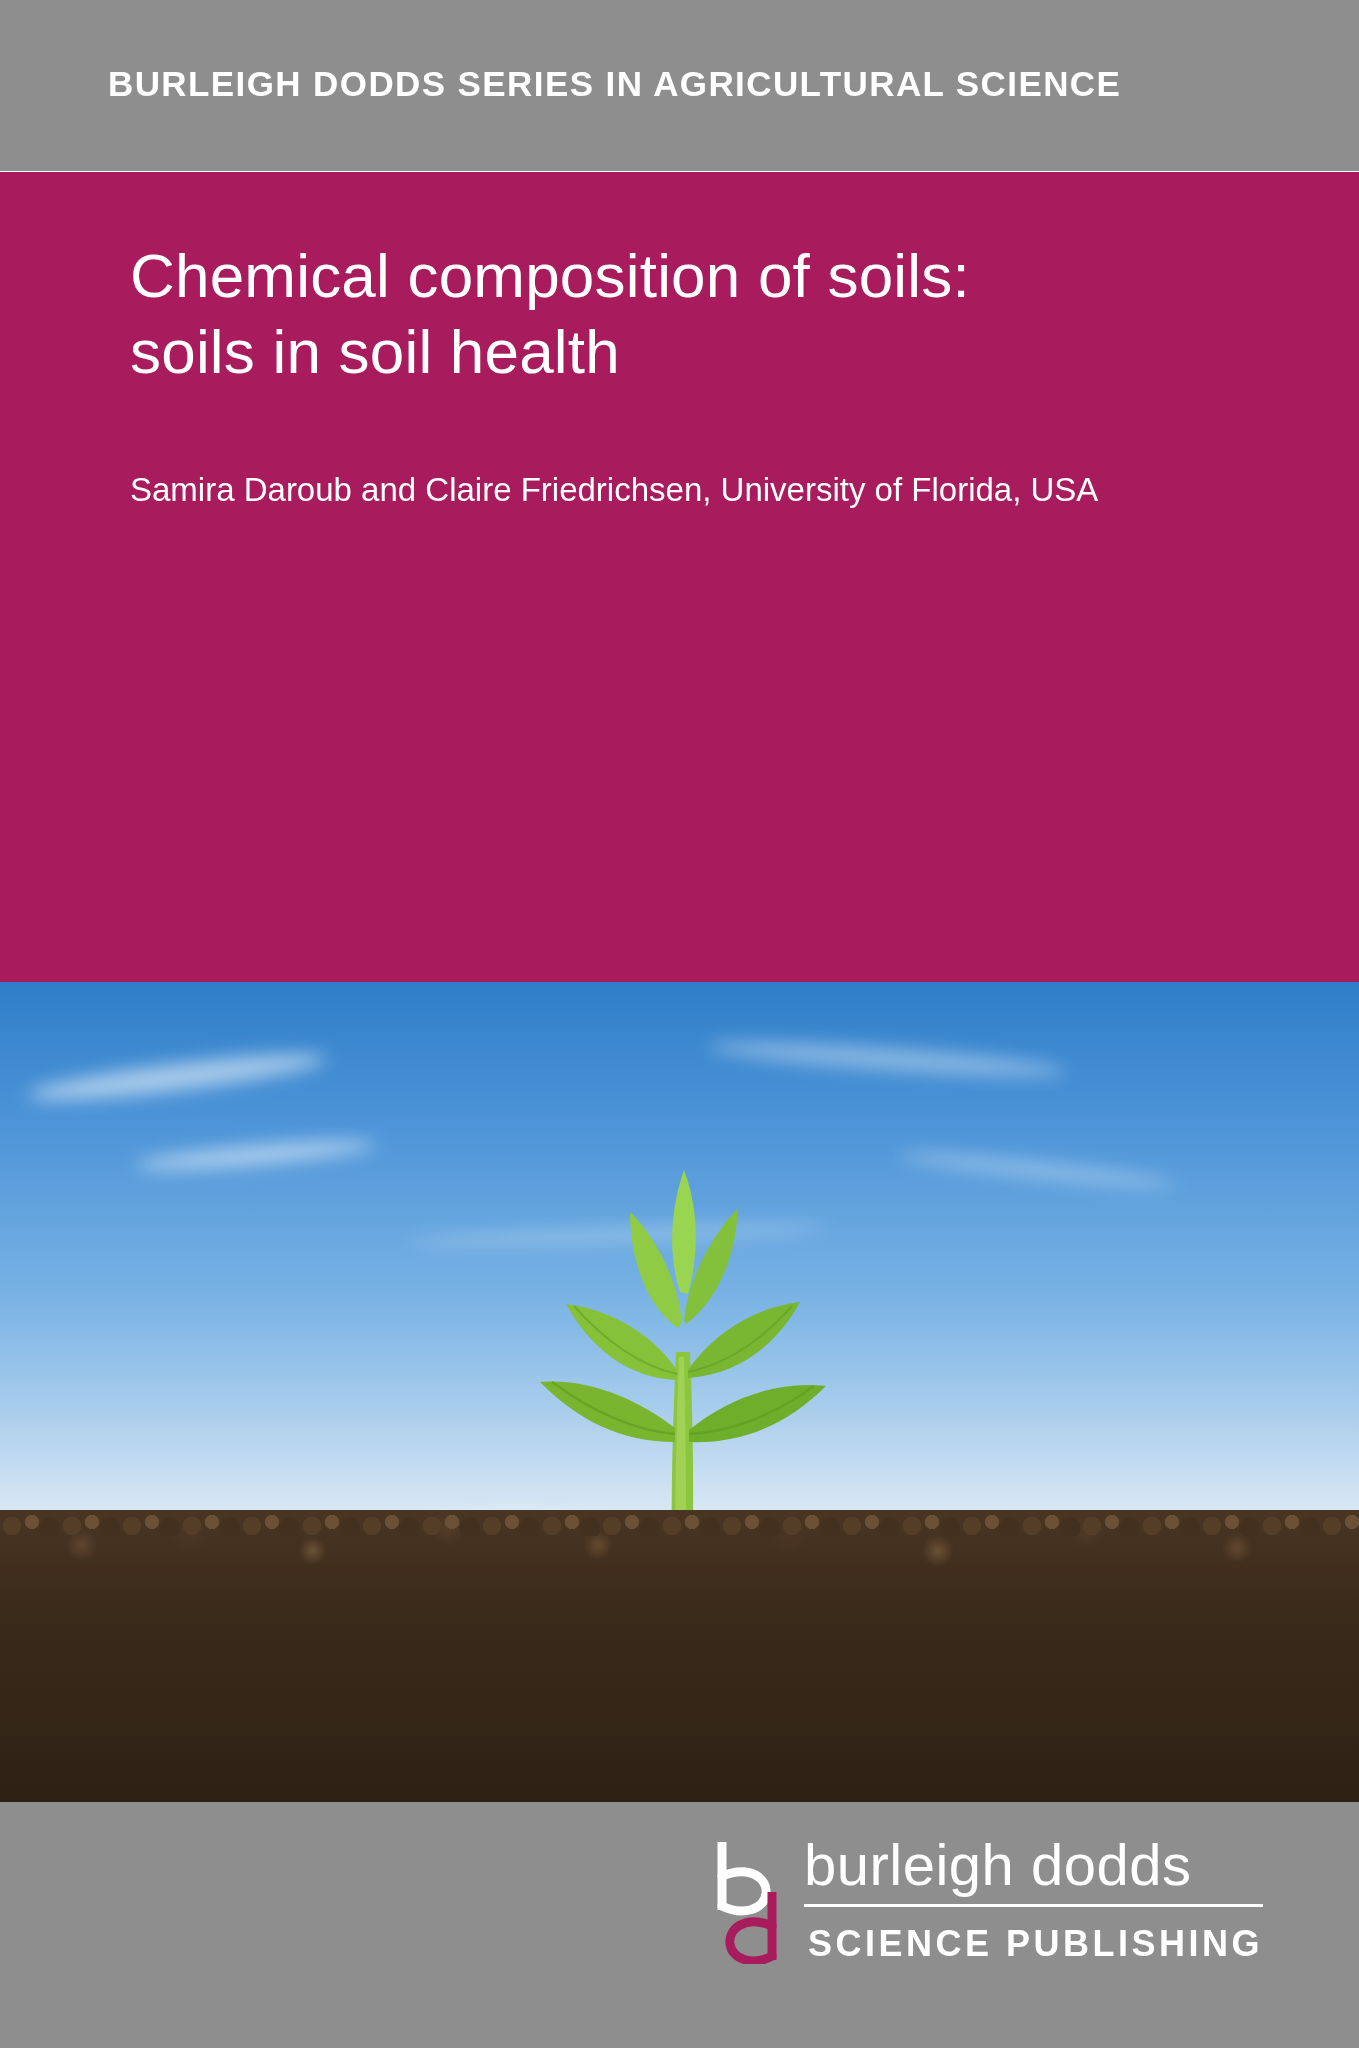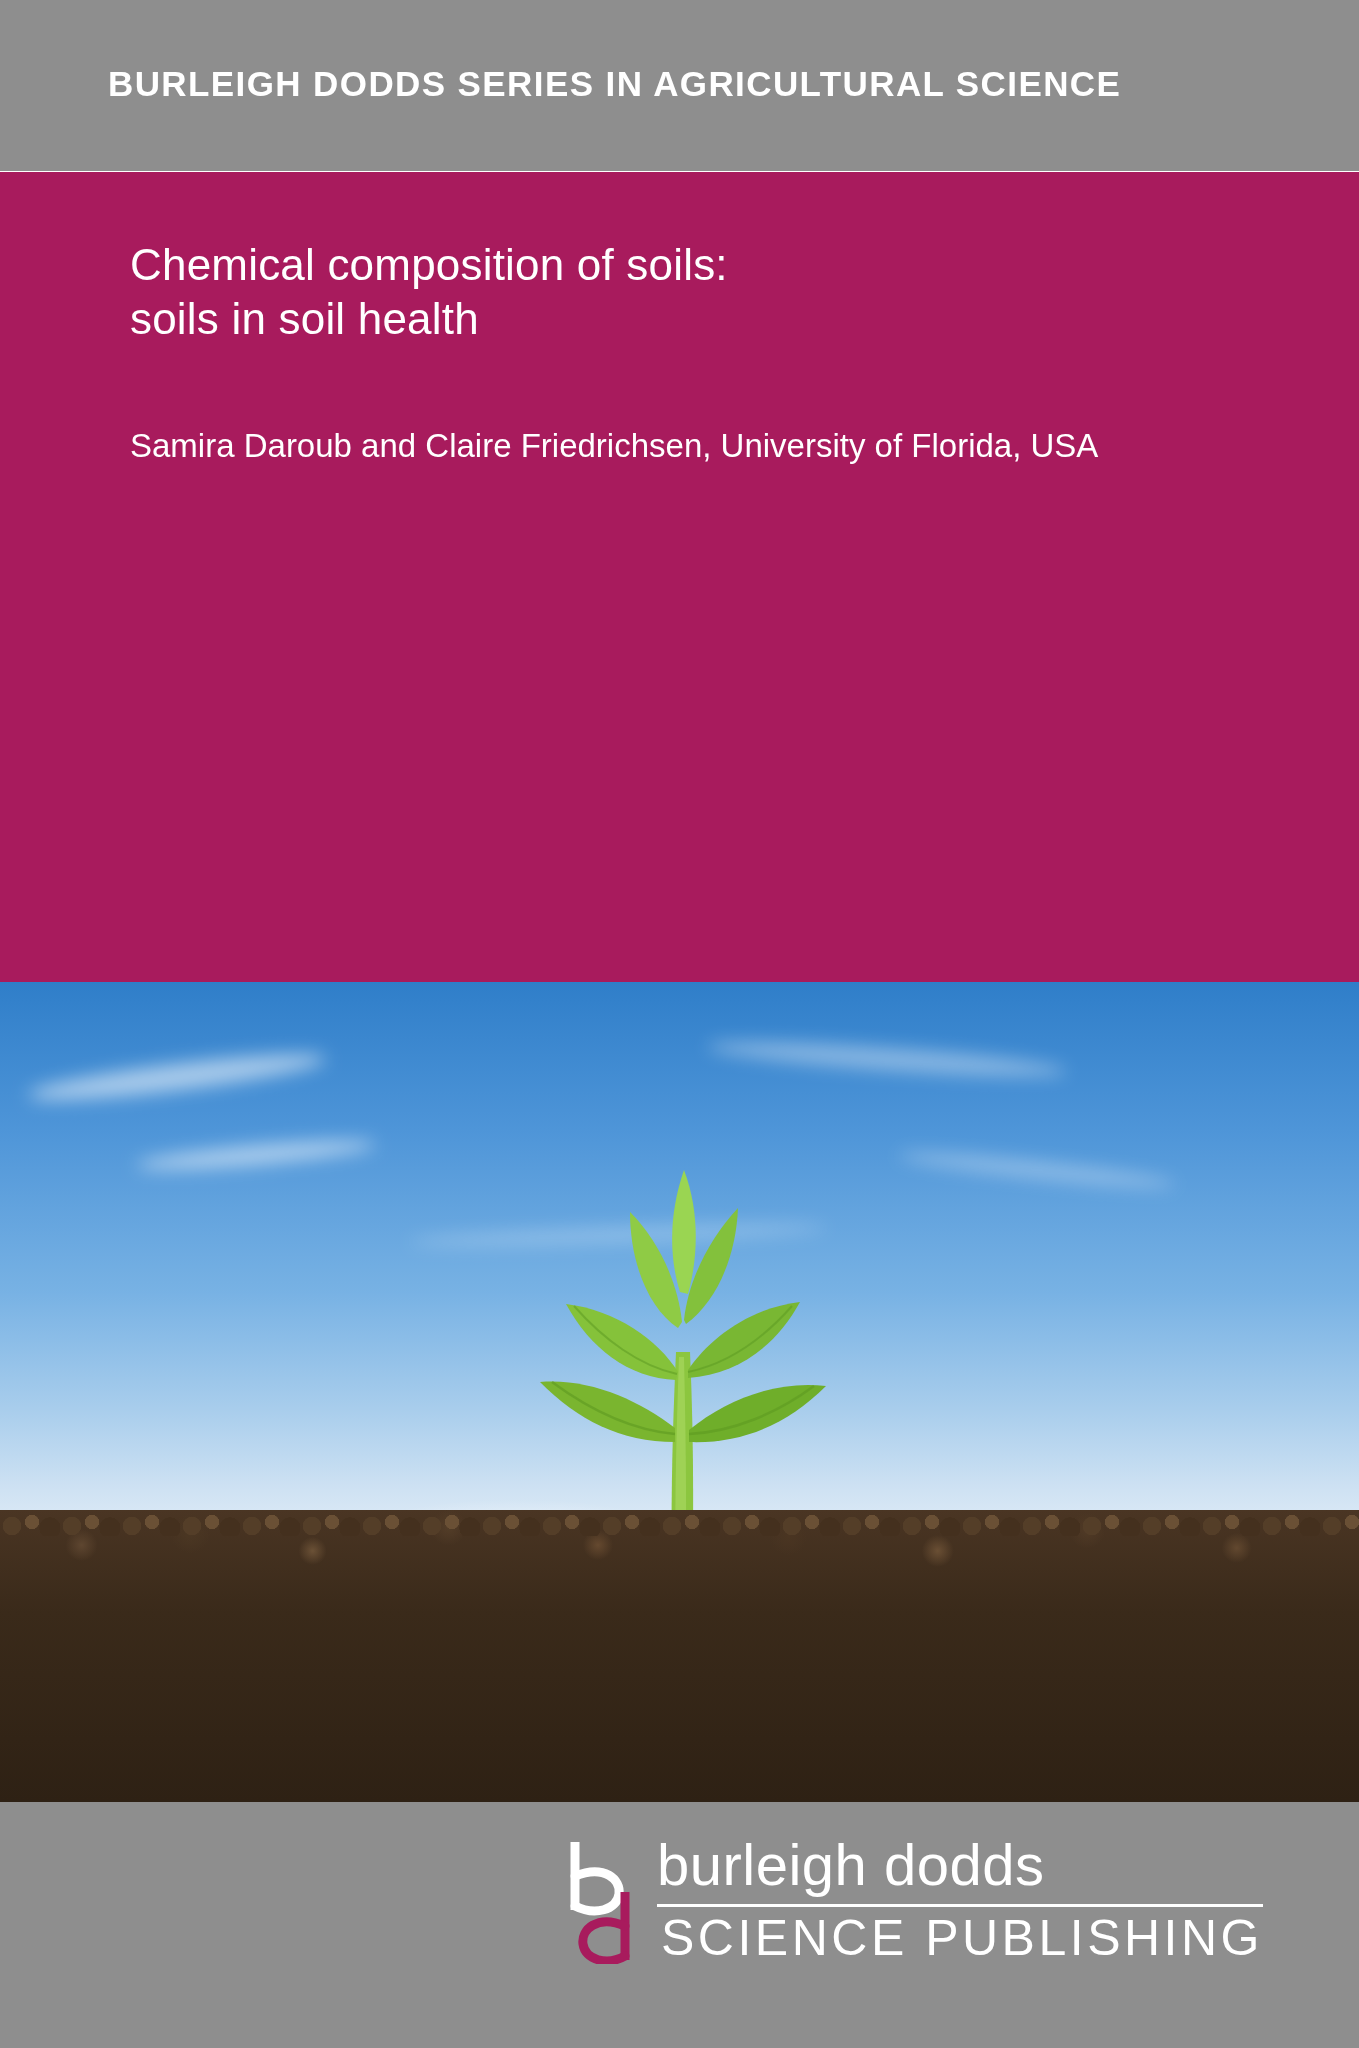--- a/index.html
+++ b/index.html
@@ -46,21 +46,21 @@
     top: 172px;
     width: 100%;
     height: 810px;
     background: #a81b5d;
   }
   .title-inner {
     padding: 66px 120px 0 130px;
   }
   .book-title {
     color: #ffffff;
-    font-size: 44px;
+    font-size: 62px;
     line-height: 1.22;
     font-weight: normal;
     margin: 0;
     letter-spacing: 0.2px;
   }
   .authors {
     color: #ffffff;
     font-size: 33px;
     line-height: 1.42;
     margin: 78px 0 16px 0;
@@ -189,24 +189,25 @@
   .logo-name {
     color: #ffffff;
     font-size: 58px;
     line-height: 1;
     letter-spacing: 0.5px;
     padding-bottom: 10px;
     border-bottom: 3px solid #ffffff;
   }
   .logo-sub {
     color: #ffffff;
-    font-size: 50px;
+    font-size: 36px;
     letter-spacing: 3.5px;
-    padding-top: 2px;
+    padding-top: 16px;
     padding-left: 4px;
+    font-weight: bold;
   }
 </style>
 </head>
 <body>
 
 <div class="cover">
 
   <div class="series-band">
     <div class="series-title">BURLEIGH DODDS SERIES IN AGRICULTURAL SCIENCE</div>
   </div>

